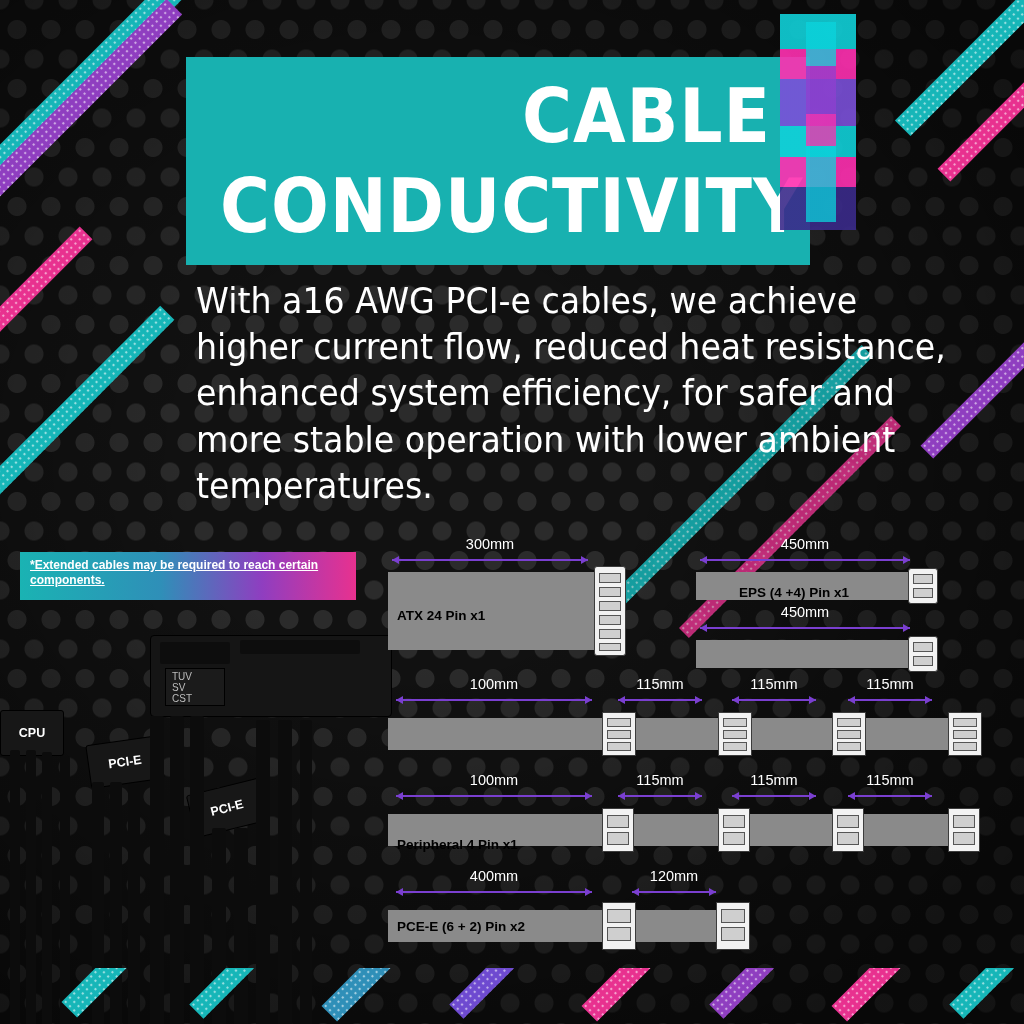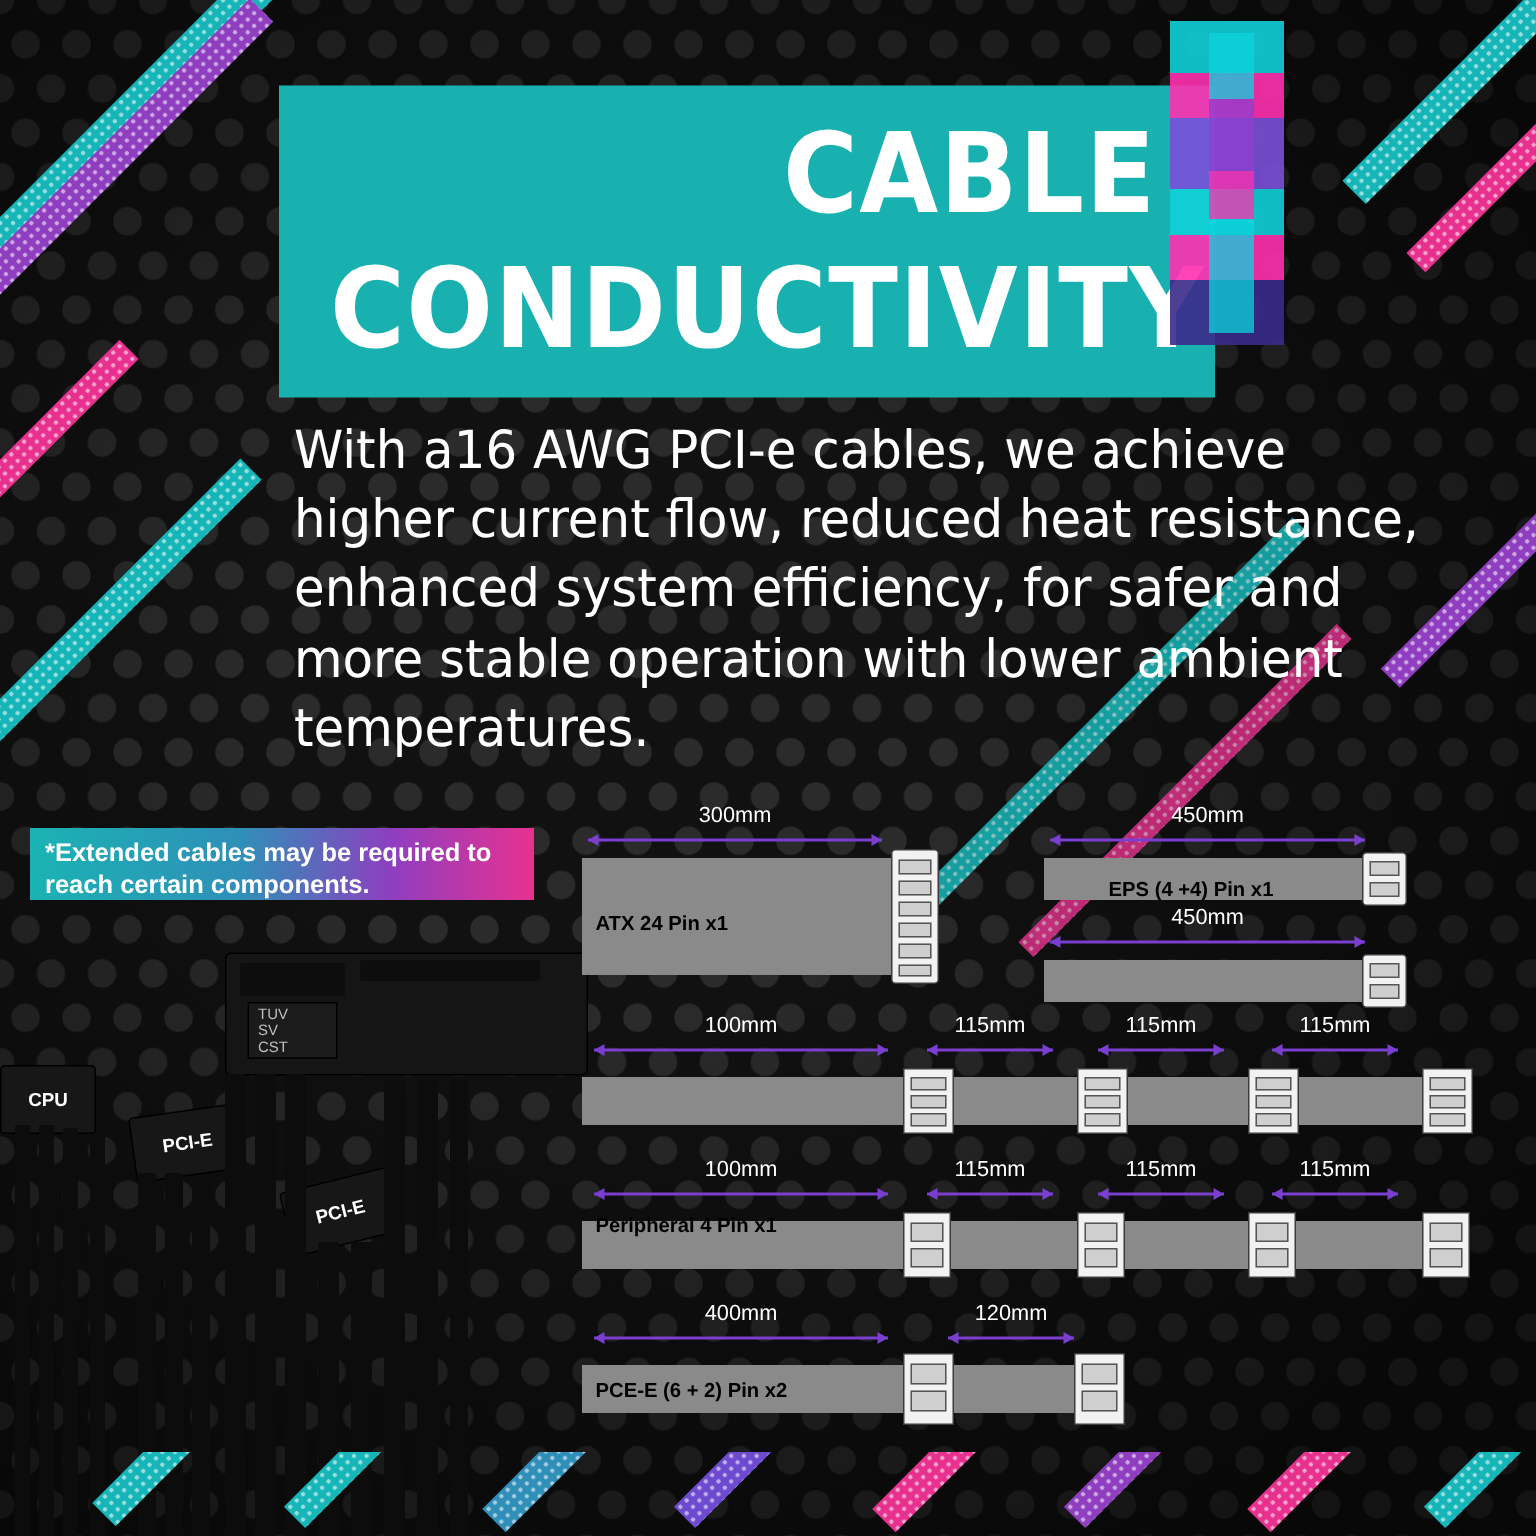--- a/index.html
+++ b/index.html
@@ -62,22 +62,22 @@
   #para{
     position:absolute;left:196px;top:278px;width:790px;
     color:#ffffff;font-size:35px;line-height:1.32;
     font-family:"DejaVu Sans", sans-serif;font-weight:400;
     transform:scaleX(.95);transform-origin:left top;
   }
   
   #note{
     position:absolute;left:20px;top:552px;width:336px;height:48px;
     background:linear-gradient(90deg,#1ab3b3 0%, #2f8fb8 42%, #8f3ec0 72%, #e8318f 100%);
-    color:#ffffff;font-size:17px;font-weight:bold;line-height:1.25;
-    padding:6px 10px;box-sizing:border-box;
+    color:#ffffff;font-size:12px;font-weight:bold;line-height:1.25;
+    padding:6px 10px;box-sizing:border-box;text-decoration:underline;
   }
   
   #diagram{position:absolute;left:380px;top:540px;width:630px;height:410px;}
   .row-label{
     position:absolute;background:#8a8a8a;color:#000;
     font-size:13.5px;font-weight:bold;display:flex;align-items:center;
     padding-left:9px;box-sizing:border-box;white-space:nowrap;
   }
   .cable{position:absolute;background:#8a8a8a;}
   .conn{
@@ -266,21 +266,21 @@
   </div>
   <div class="dim" style="left:352px;top:248px;width:84px;">
     <span class="lbl">115mm</span>
     <span class="bar"></span>
   </div>
   <div class="dim" style="left:468px;top:248px;width:84px;">
     <span class="lbl">115mm</span>
     <span class="bar"></span>
   </div>
   <div class="cable" style="left:8px;top:274px;width:592px;height:32px;"></div>
-  <div class="row-label" style="left:8px;top:260px;width:200px;height:32px;background:transparent;">
+  <div class="row-label" style="left:8px;top:288px;width:200px;height:32px;background:transparent;">
     <span>Peripheral 4 Pin x1</span>
   </div>
   <div class="conn" style="left:222px;top:268px;width:32px;height:44px;">
     <i style="left:4px;top:6px;width:22px;height:13px;"></i>
     <i style="left:4px;top:23px;width:22px;height:13px;"></i>
   </div>
   <div class="conn" style="left:338px;top:268px;width:32px;height:44px;">
     <i style="left:4px;top:6px;width:22px;height:13px;"></i>
     <i style="left:4px;top:23px;width:22px;height:13px;"></i>
   </div>

